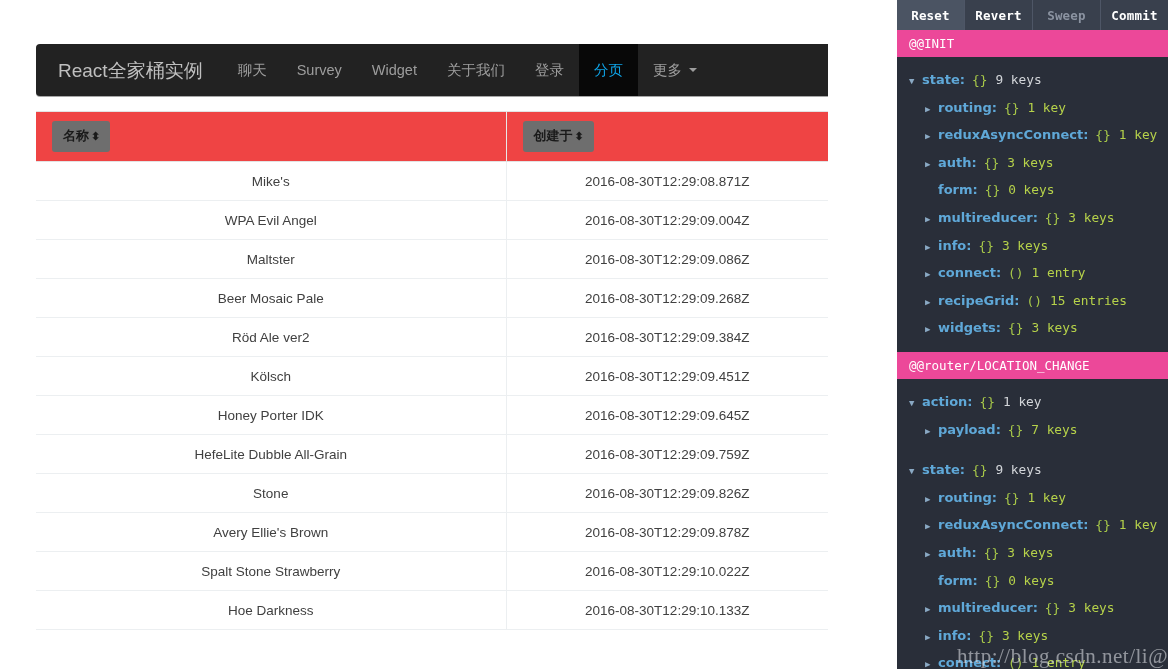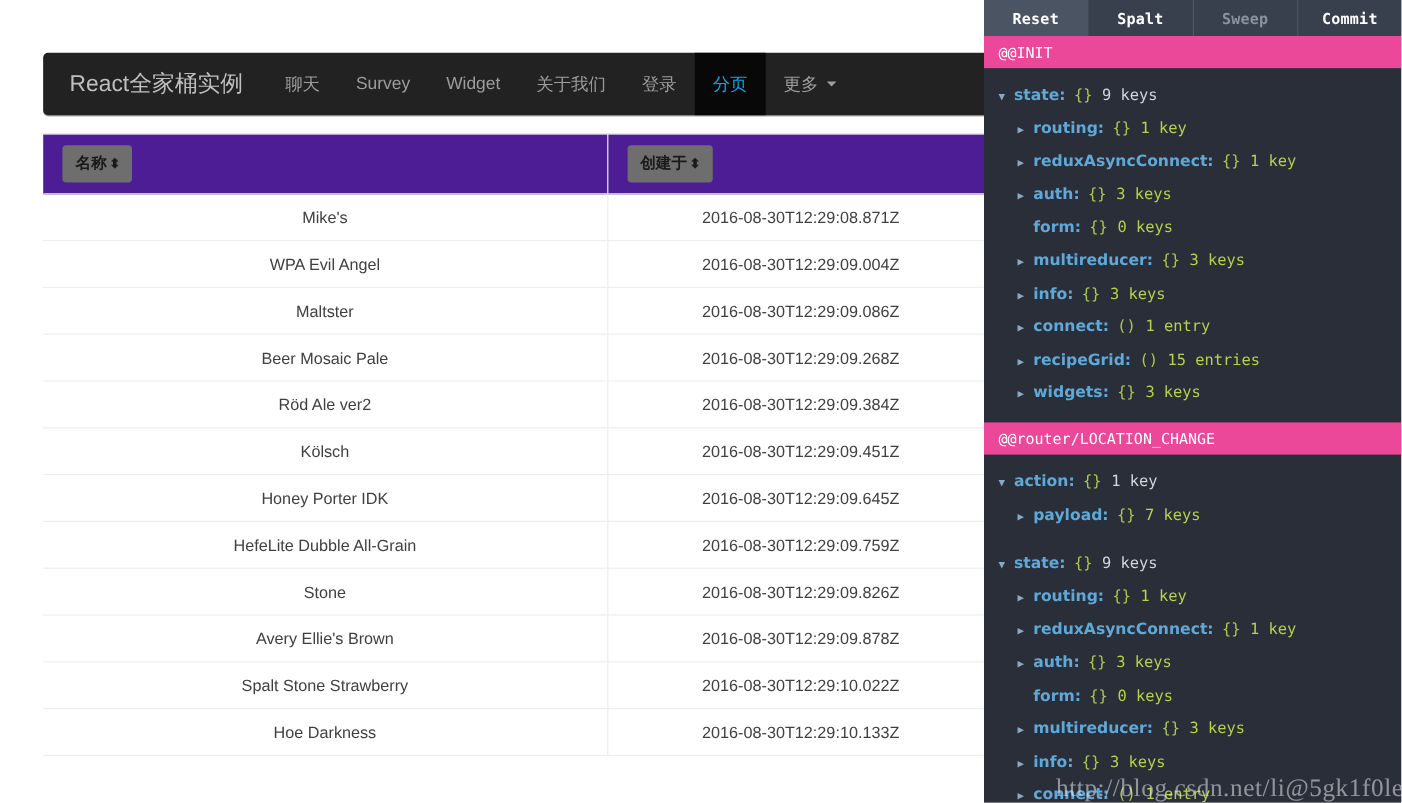--- a/index.html
+++ b/index.html
@@ -72,21 +72,21 @@
     table-layout: fixed;
     font-size: 13.5px;
     color: #333;
   }
   table.data-table thead th {
     border-top: 1px solid #e3e3e3;
     border-bottom: 1px solid #e3e3e3;
     padding: 9px 8px;
     height: 49px;
     vertical-align: middle;
-    background: #4c1d95;
+    background: #ef4444;
     font-weight: normal;
     text-align: left;
   }
   th.col-name { width: 470px; border-right: 1px solid #e8e8e8; }
   th.col-created { width: 322px; }
   .sort-btn {
     display: inline-block;
     background: #6e6e6e;
     color: #1a1a1a;
     font-size: 13px;
@@ -115,21 +115,21 @@
     color: #404040;
     font-size: 13.5px;
     white-space: nowrap;
     overflow: hidden;
   }
   td.cell-name { border-right: 1px solid #eceff1; }
 
   
   .devtools {
     position: absolute; right: 0; top: 0;
-    width: 348px; height: 669px;
+    width: 271px; height: 669px;
     background: #2a2f3a;
     color: #e8e8e8;
     font-family: "DejaVu Sans Mono", monospace;
     overflow: hidden;
   }
   .dt-tabs {
     display: flex;
     height: 30px;
     background: #4e5666;
     align-items: stretch;
@@ -308,21 +308,21 @@
             </tr>
           </tbody>
       </table>
     </div>
 
   </div>
 
   <div class="devtools">
     <div class="dt-tabs" id="dt-tabs">
         <div class="dt-tab selected">Reset</div>
-        <div class="dt-tab">Spalt</div>
+        <div class="dt-tab">Revert</div>
         <div class="dt-tab disabled">Sweep</div>
         <div class="dt-tab">Commit</div>
       </div>
     <div class="dt-body" id="dt-body">
         <div class="action-header">@@INIT</div>
         <div class="action-body">
           <div class="tree-row">
             <span class="arrow open">▼</span>
             <span class="k-name">state</span>
             <span class="k-colon">:</span>

